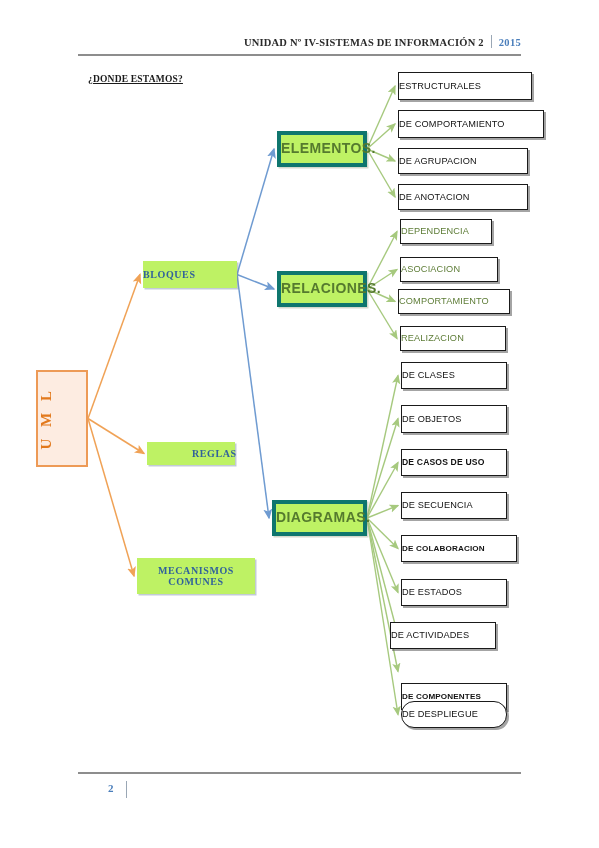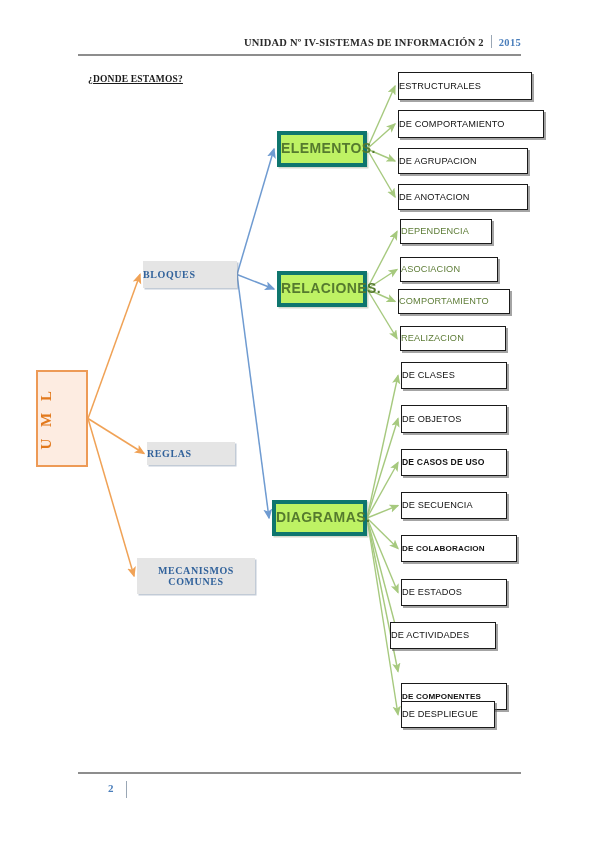--- a/index.html
+++ b/index.html
@@ -107,21 +107,21 @@
     letter-spacing: 4px;
   }
   .root-label {
     writing-mode: vertical-rl;
     transform: rotate(180deg);
     white-space: nowrap;
   }
 
   
   .node.blue {
-    background: #e5e5e5;
+    background: #bef264;
     border: 2px solid #淡;
     border-color: #4f81bd;
     color: #31629b;
     font-family: "Liberation Serif", serif;
     font-weight: bold;
     font-size: 10px;
     letter-spacing: 0.6px;
     box-shadow: 1.5px 1.5px 0 rgba(120,140,165,0.45);
   }
 
@@ -249,21 +249,21 @@
 <div id="node-layer">
 
   <div class="node root" id="node-root" style="left: 36px; top: 370px; width: 52px; height: 97px;">
     <span class="root-label">U M L</span>
   </div>
 
   <div class="node blue" id="node-bloques" style="left: 143px; top: 261px; width: 94px; height: 27px;">
     <span>BLOQUES</span>
   </div>
 
-  <div class="node blue" id="node-reglas" style="left: 147px; top: 442px; width: 88px; height: 23px;">
+  <div class="node blue" id="node-reglas" style="left: 147px; top: 442px; width: 88px; height: 23px; padding-left: 45px;">
     <span>REGLAS</span>
   </div>
 
   <div class="node blue" id="node-mecanismos" style="left: 137px; top: 558px; width: 118px; height: 36px;">
     <span>MECANISMOS COMUNES</span>
   </div>
 
   <div class="node green" id="node-elementos" style="left: 277px; top: 131px; width: 90px; height: 36px;">
     <span>ELEMENTOS.</span>
   </div>
@@ -317,21 +317,21 @@
     </div>
     <div class="node leaf" style="left: 401px; top: 579px; width: 106px; height: 27px;">
       <span>DE ESTADOS</span>
     </div>
     <div class="node leaf" style="left: 390px; top: 622px; width: 106px; height: 27px;">
       <span>DE ACTIVIDADES</span>
     </div>
     <div class="node leaf small-text" style="left: 401px; top: 658px; width: 106px; height: 27px; margin-top: 25px;">
       <span>DE COMPONENTES</span>
     </div>
-    <div class="node leaf" style="left: 401px; top: 701px; width: 94px; height: 27px;">
+    <div class="node leaf" style="left: 401px; top: 701px; width: 106px; height: 27px; border-radius: 13px;">
       <span>DE DESPLIEGUE</span>
     </div>
   </div>
 
 <div id="page-footer">
   <div id="footer-rule"></div>
   <div id="footer-num">2</div>
   <div id="footer-sep"></div>
 </div>
 

